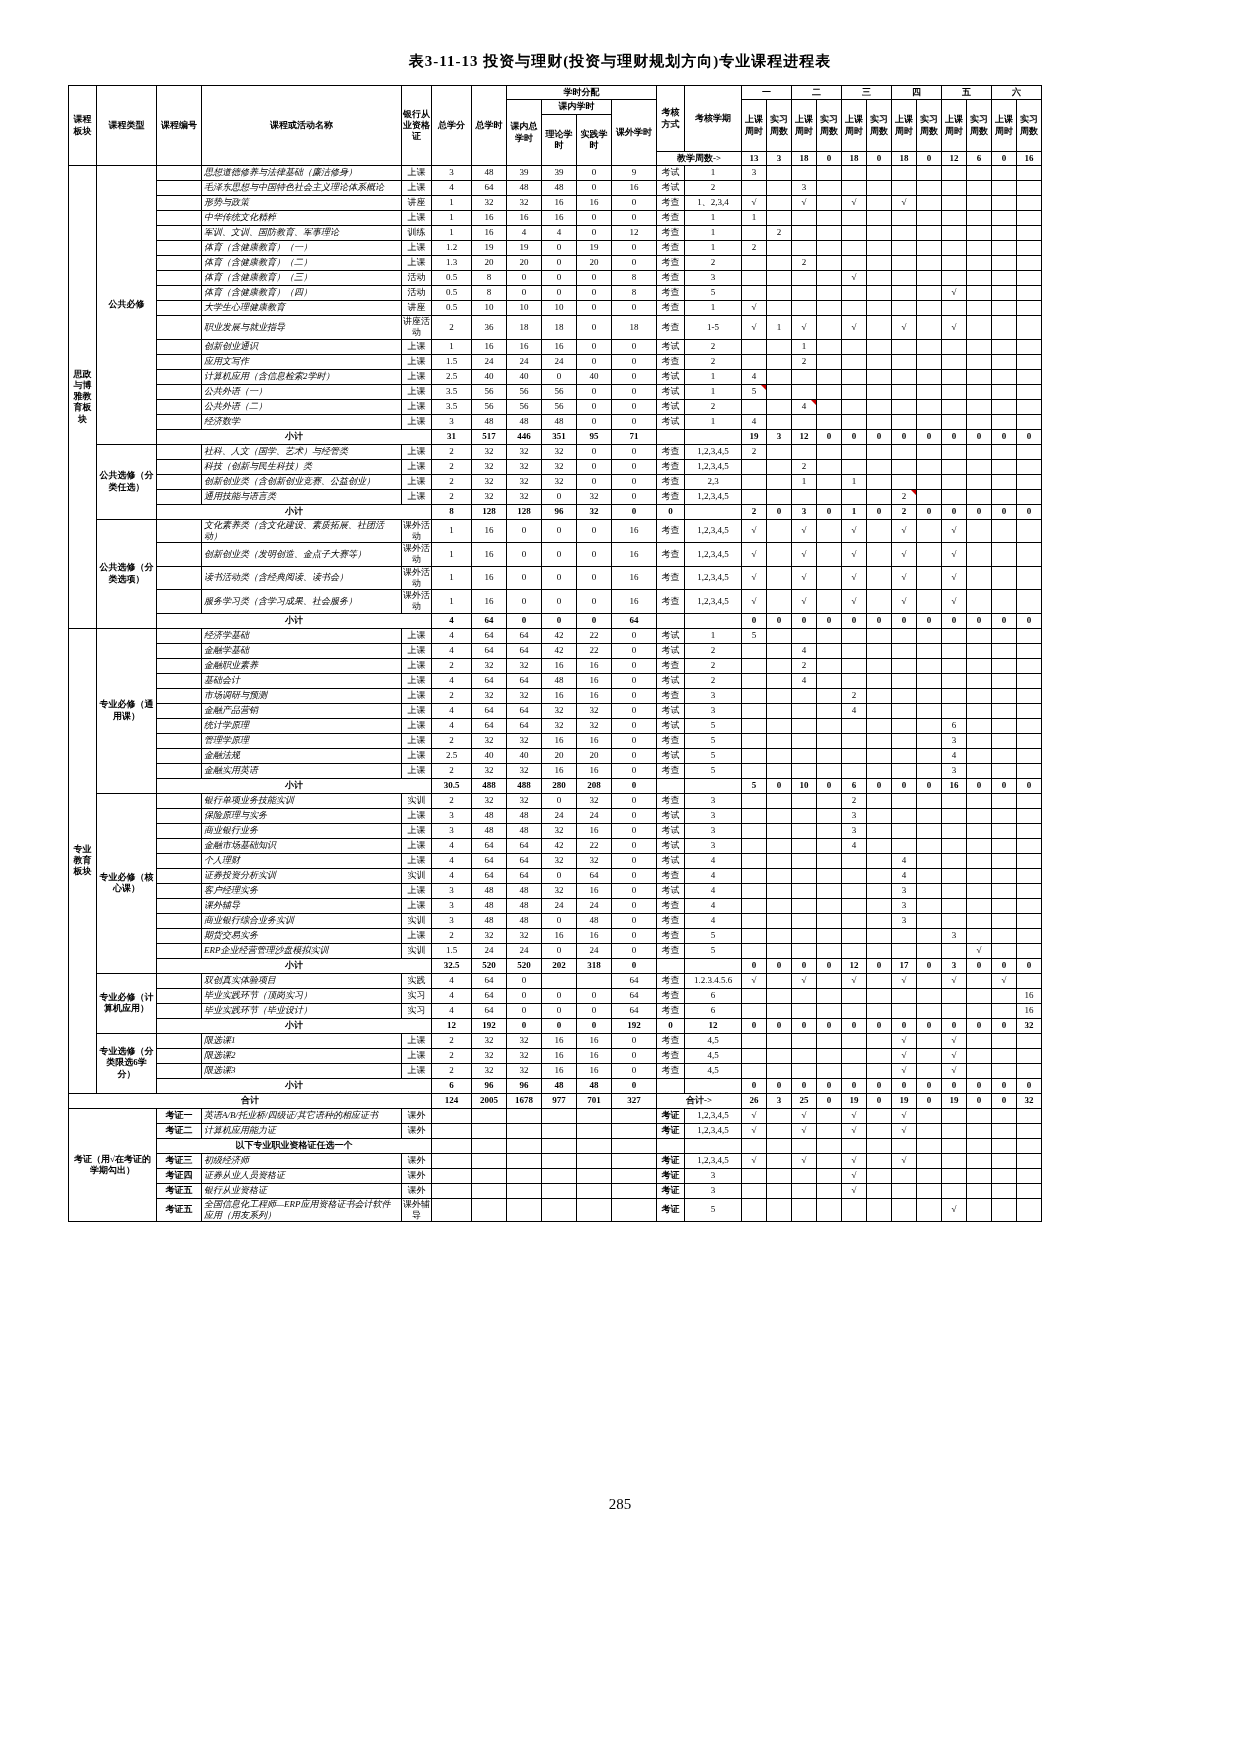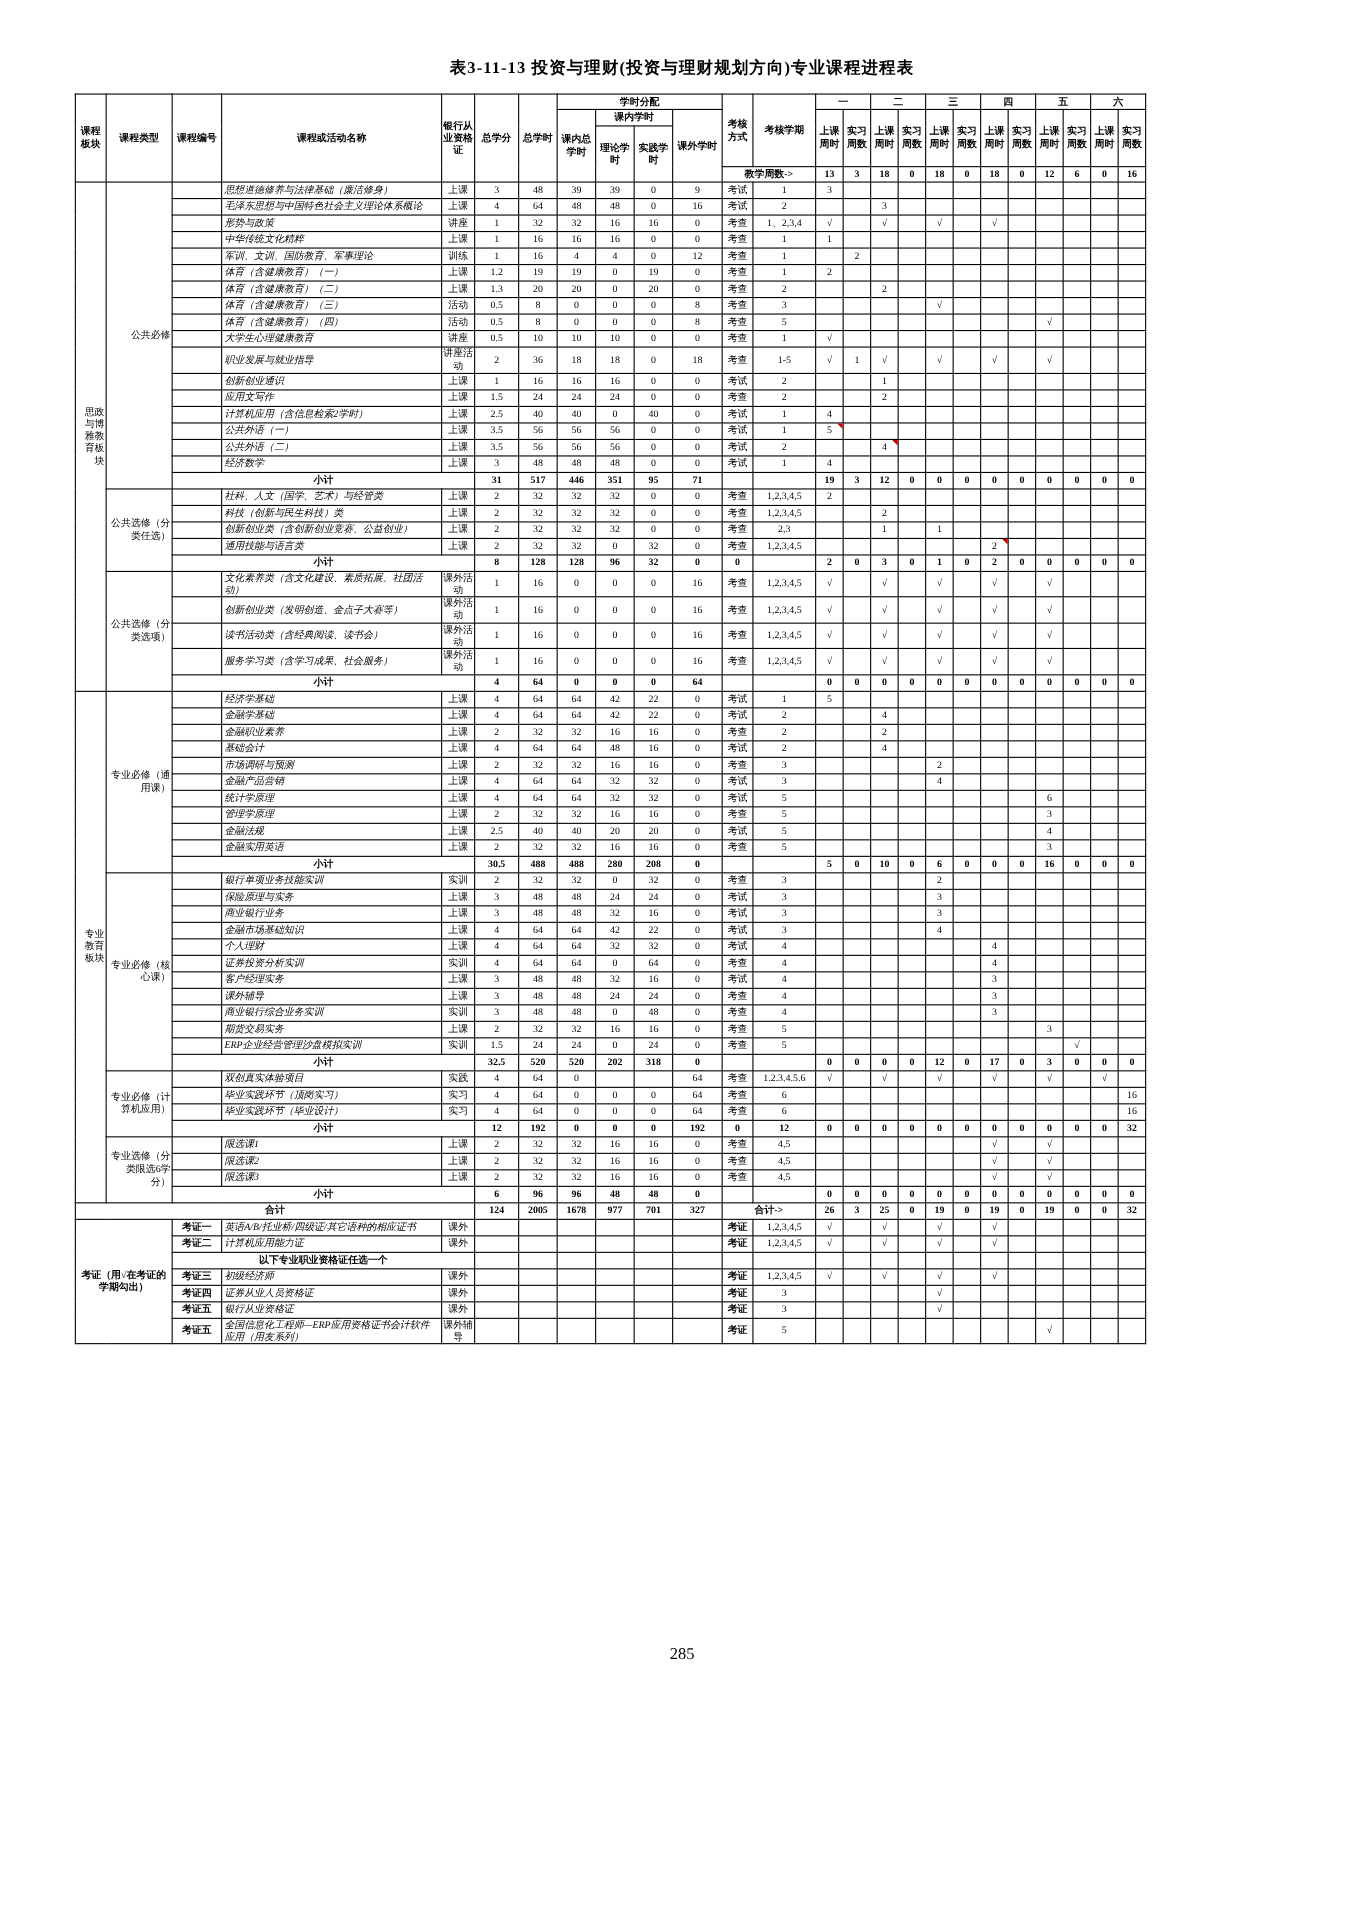--- a/index.html
+++ b/index.html
@@ -23,21 +23,21 @@
   }
   .curr thead th { font-weight: bold; }
   .curr tr.hr1 { height: 14px; }
   .curr tr.hr2 { height: 15px; }
   .curr tr.hr3 { height: 37px; }
   .curr tr.hr4 { height: 14px; }
   .curr tr.hr4 td { font-weight: bold; text-align: center; }
   .curr tbody td { height: 15px; }
   .curr td.nm { text-align: left; padding: 0 2px; font-style: italic; }
   .curr .b { font-weight: bold; }
-  .curr td.module, .curr td.gtype { font-weight: normal; text-align: right; }
+  .curr td.module, .curr td.gtype { font-weight: bold; }
   .flag {
     position: absolute; top: 0; right: 0; width: 0; height: 0;
     border-left: 5px solid transparent; border-top: 5px solid #cc0000;
   }
   .page-num {
     position: absolute; top: 1496px; left: 0; width: 100%;
     text-align: center; font-size: 15px;
   }
 </style>
 </head>

